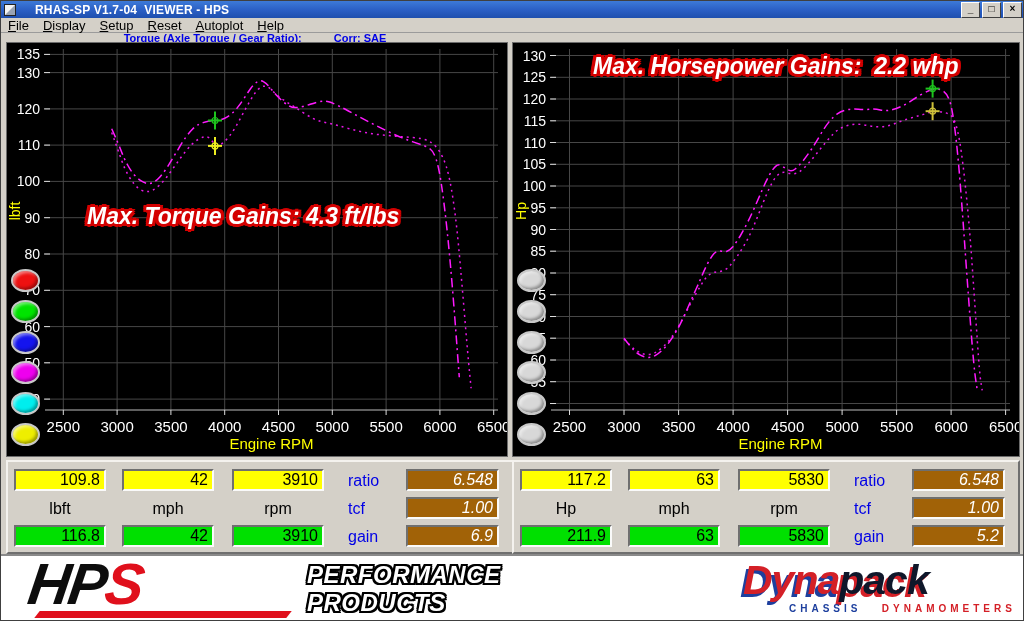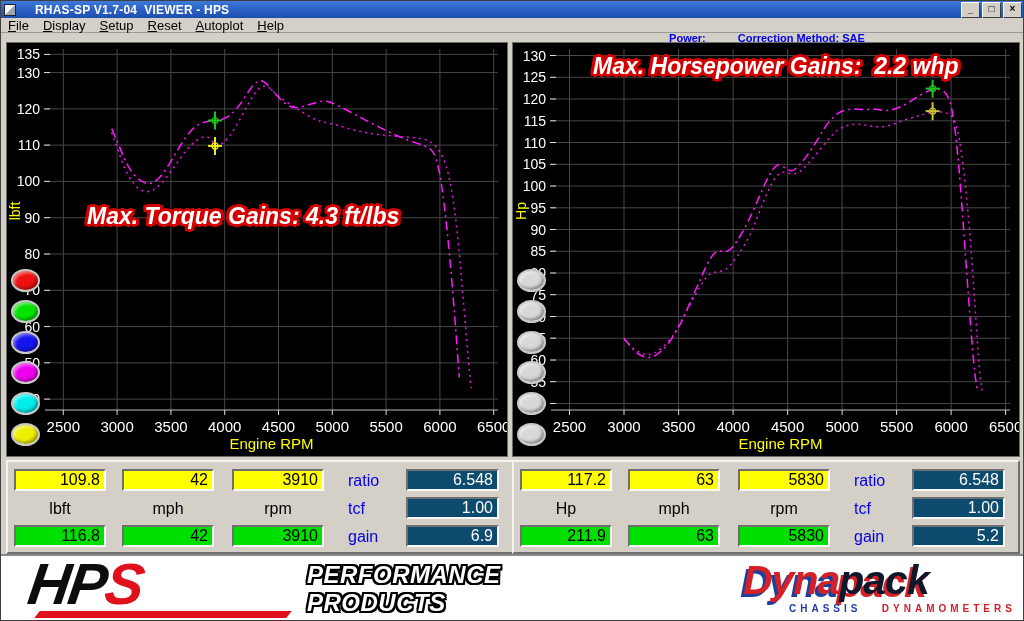--- a/index.html
+++ b/index.html
@@ -36,21 +36,21 @@
   .oval{position:absolute;left:4px;width:29px;height:23px;border-radius:50%;
     border:2px solid #c9c9c9;box-sizing:border-box;
     box-shadow:inset -2px -2px 3px rgba(0,0,0,.35),inset 2px 2px 3px rgba(255,255,255,.45);}
   
   .data-panel{position:absolute;top:459px;height:94px;background:#d4d0c8;
     border:2px solid;border-color:#f4f2ee #6f6f6f #6f6f6f #f4f2ee;box-sizing:border-box;}
   .vbox{position:absolute;height:22px;box-sizing:border-box;border:2px solid;border-color:#6f6f6f #fafafa #fafafa #6f6f6f;
     font-size:16px;line-height:18px;text-align:right;padding-right:4px;color:#000;}
   .vbox.yellow{background:#ffff00;}
   .vbox.green{background:#00e000;}
-  .vbox.blue{background:#0c4a6e;color:#fff;}
+  .vbox.blue{background:#a16207;color:#fff;font-style:italic;}
   .unit-label{position:absolute;width:92px;text-align:center;font-size:16px;color:#000;}
   .side-label{position:absolute;font-size:16px;color:#0000e6;}
   
   .logo-strip{position:absolute;left:0;top:553px;width:1024px;height:68px;background:#ffffff;border-top:2px solid #8a8a8a;}
   .hps{position:absolute;left:28px;top:-6px;font-size:58px;font-weight:900;font-style:italic;
     letter-spacing:-2px;transform:skewX(-8deg);color:#0d0d0d;}
   .hps .s-red{color:#e0101c;}
   .hps-swoosh{position:absolute;left:36px;top:55px;width:252px;height:7px;background:#e0101c;transform:skewX(-38deg);}
   .perf{position:absolute;left:306px;top:5px;font-size:24px;font-weight:900;font-style:italic;line-height:28px;
     color:#fff;letter-spacing:.5px;white-space:pre;
@@ -79,22 +79,22 @@
 
   <div class="menubar">
       <div class="menu-item"><u>F</u>ile</div>
       <div class="menu-item"><u>D</u>isplay</div>
       <div class="menu-item"><u>S</u>etup</div>
       <div class="menu-item"><u>R</u>eset</div>
       <div class="menu-item"><u>A</u>utoplot</div>
       <div class="menu-item"><u>H</u>elp</div>
     </div>
 
-  <div class="chart-header" style="left:512px;width:508px;">
-    <span>Power:</span><span>Correction Method: SAE</span>
+  <div class="chart-header" style="left:0;width:508px;">
+    <span>Torque (Axle Torque / Gear Ratio):</span><span>Corr: SAE</span>
   </div>
 
   <div class="chart-panel" style="left:5px;width:502px;">
     <svg width="500" height="413">
         <line x1="56.3" y1="6" x2="56.3" y2="367" stroke="#474747" stroke-width="1"></line>
         <line x1="110.1" y1="6" x2="110.1" y2="367" stroke="#474747" stroke-width="1"></line>
         <line x1="163.9" y1="6" x2="163.9" y2="367" stroke="#474747" stroke-width="1"></line>
         <line x1="217.7" y1="6" x2="217.7" y2="367" stroke="#474747" stroke-width="1"></line>
         <line x1="271.5" y1="6" x2="271.5" y2="367" stroke="#474747" stroke-width="1"></line>
         <line x1="325.3" y1="6" x2="325.3" y2="367" stroke="#474747" stroke-width="1"></line>

